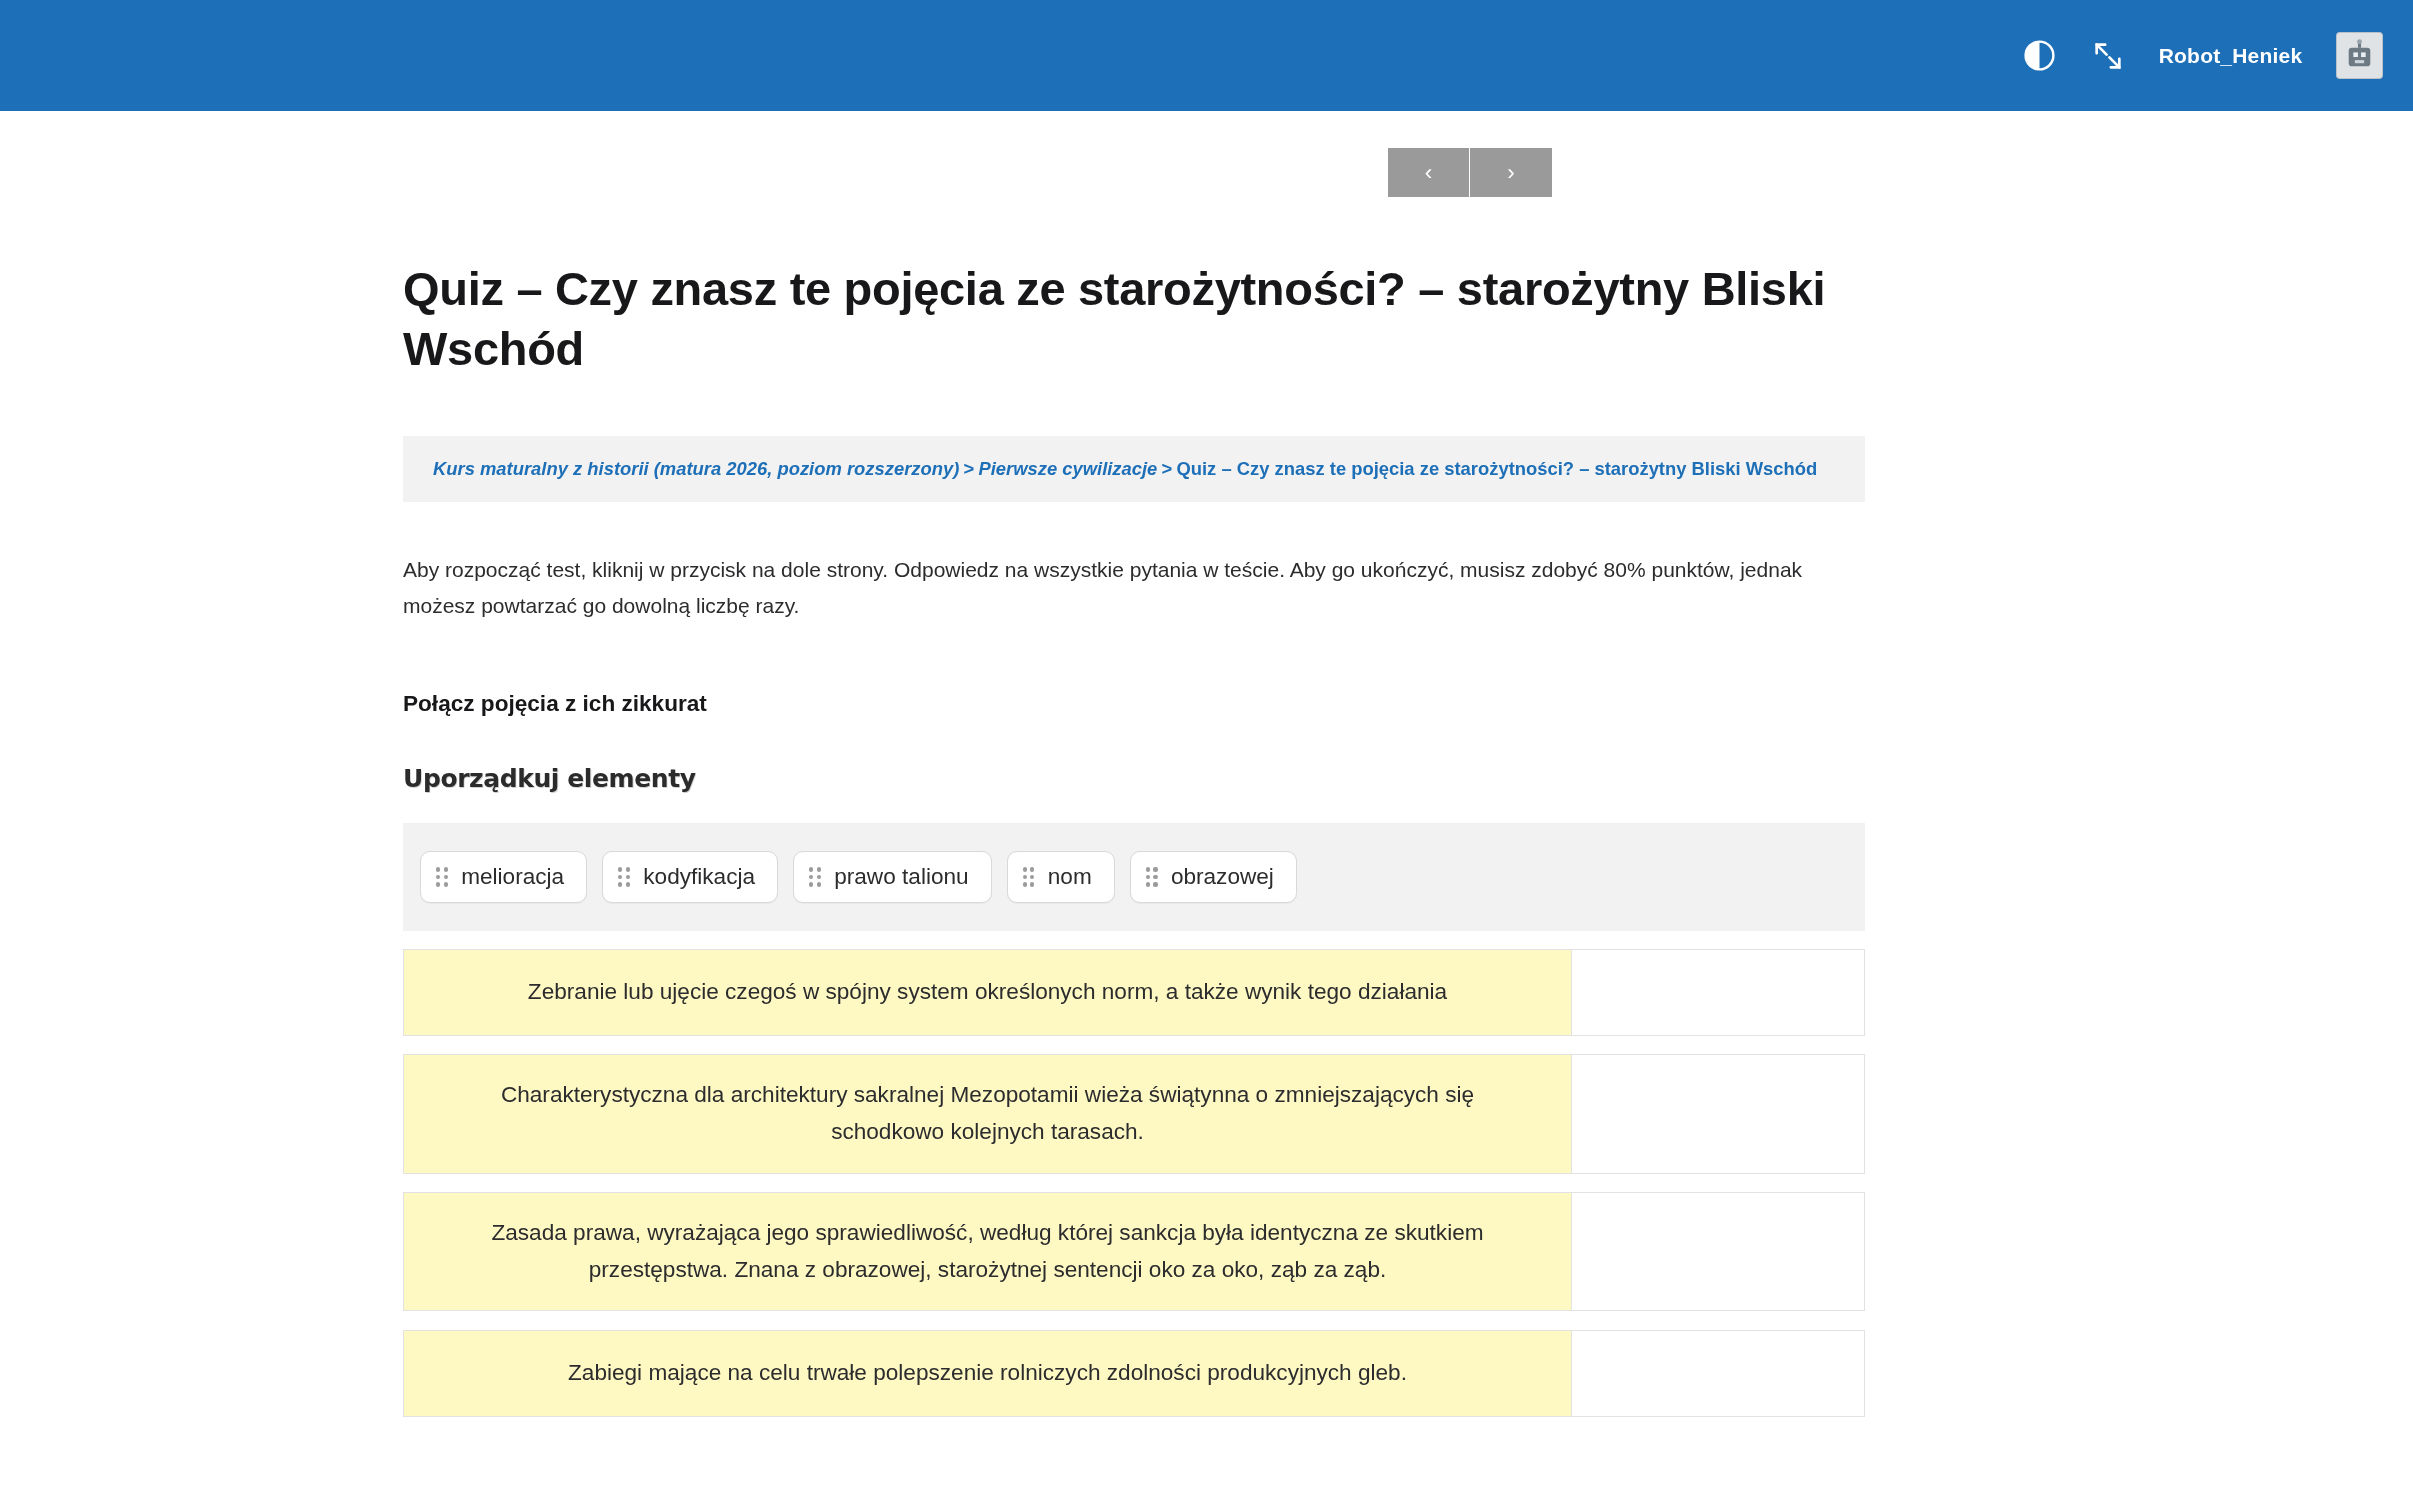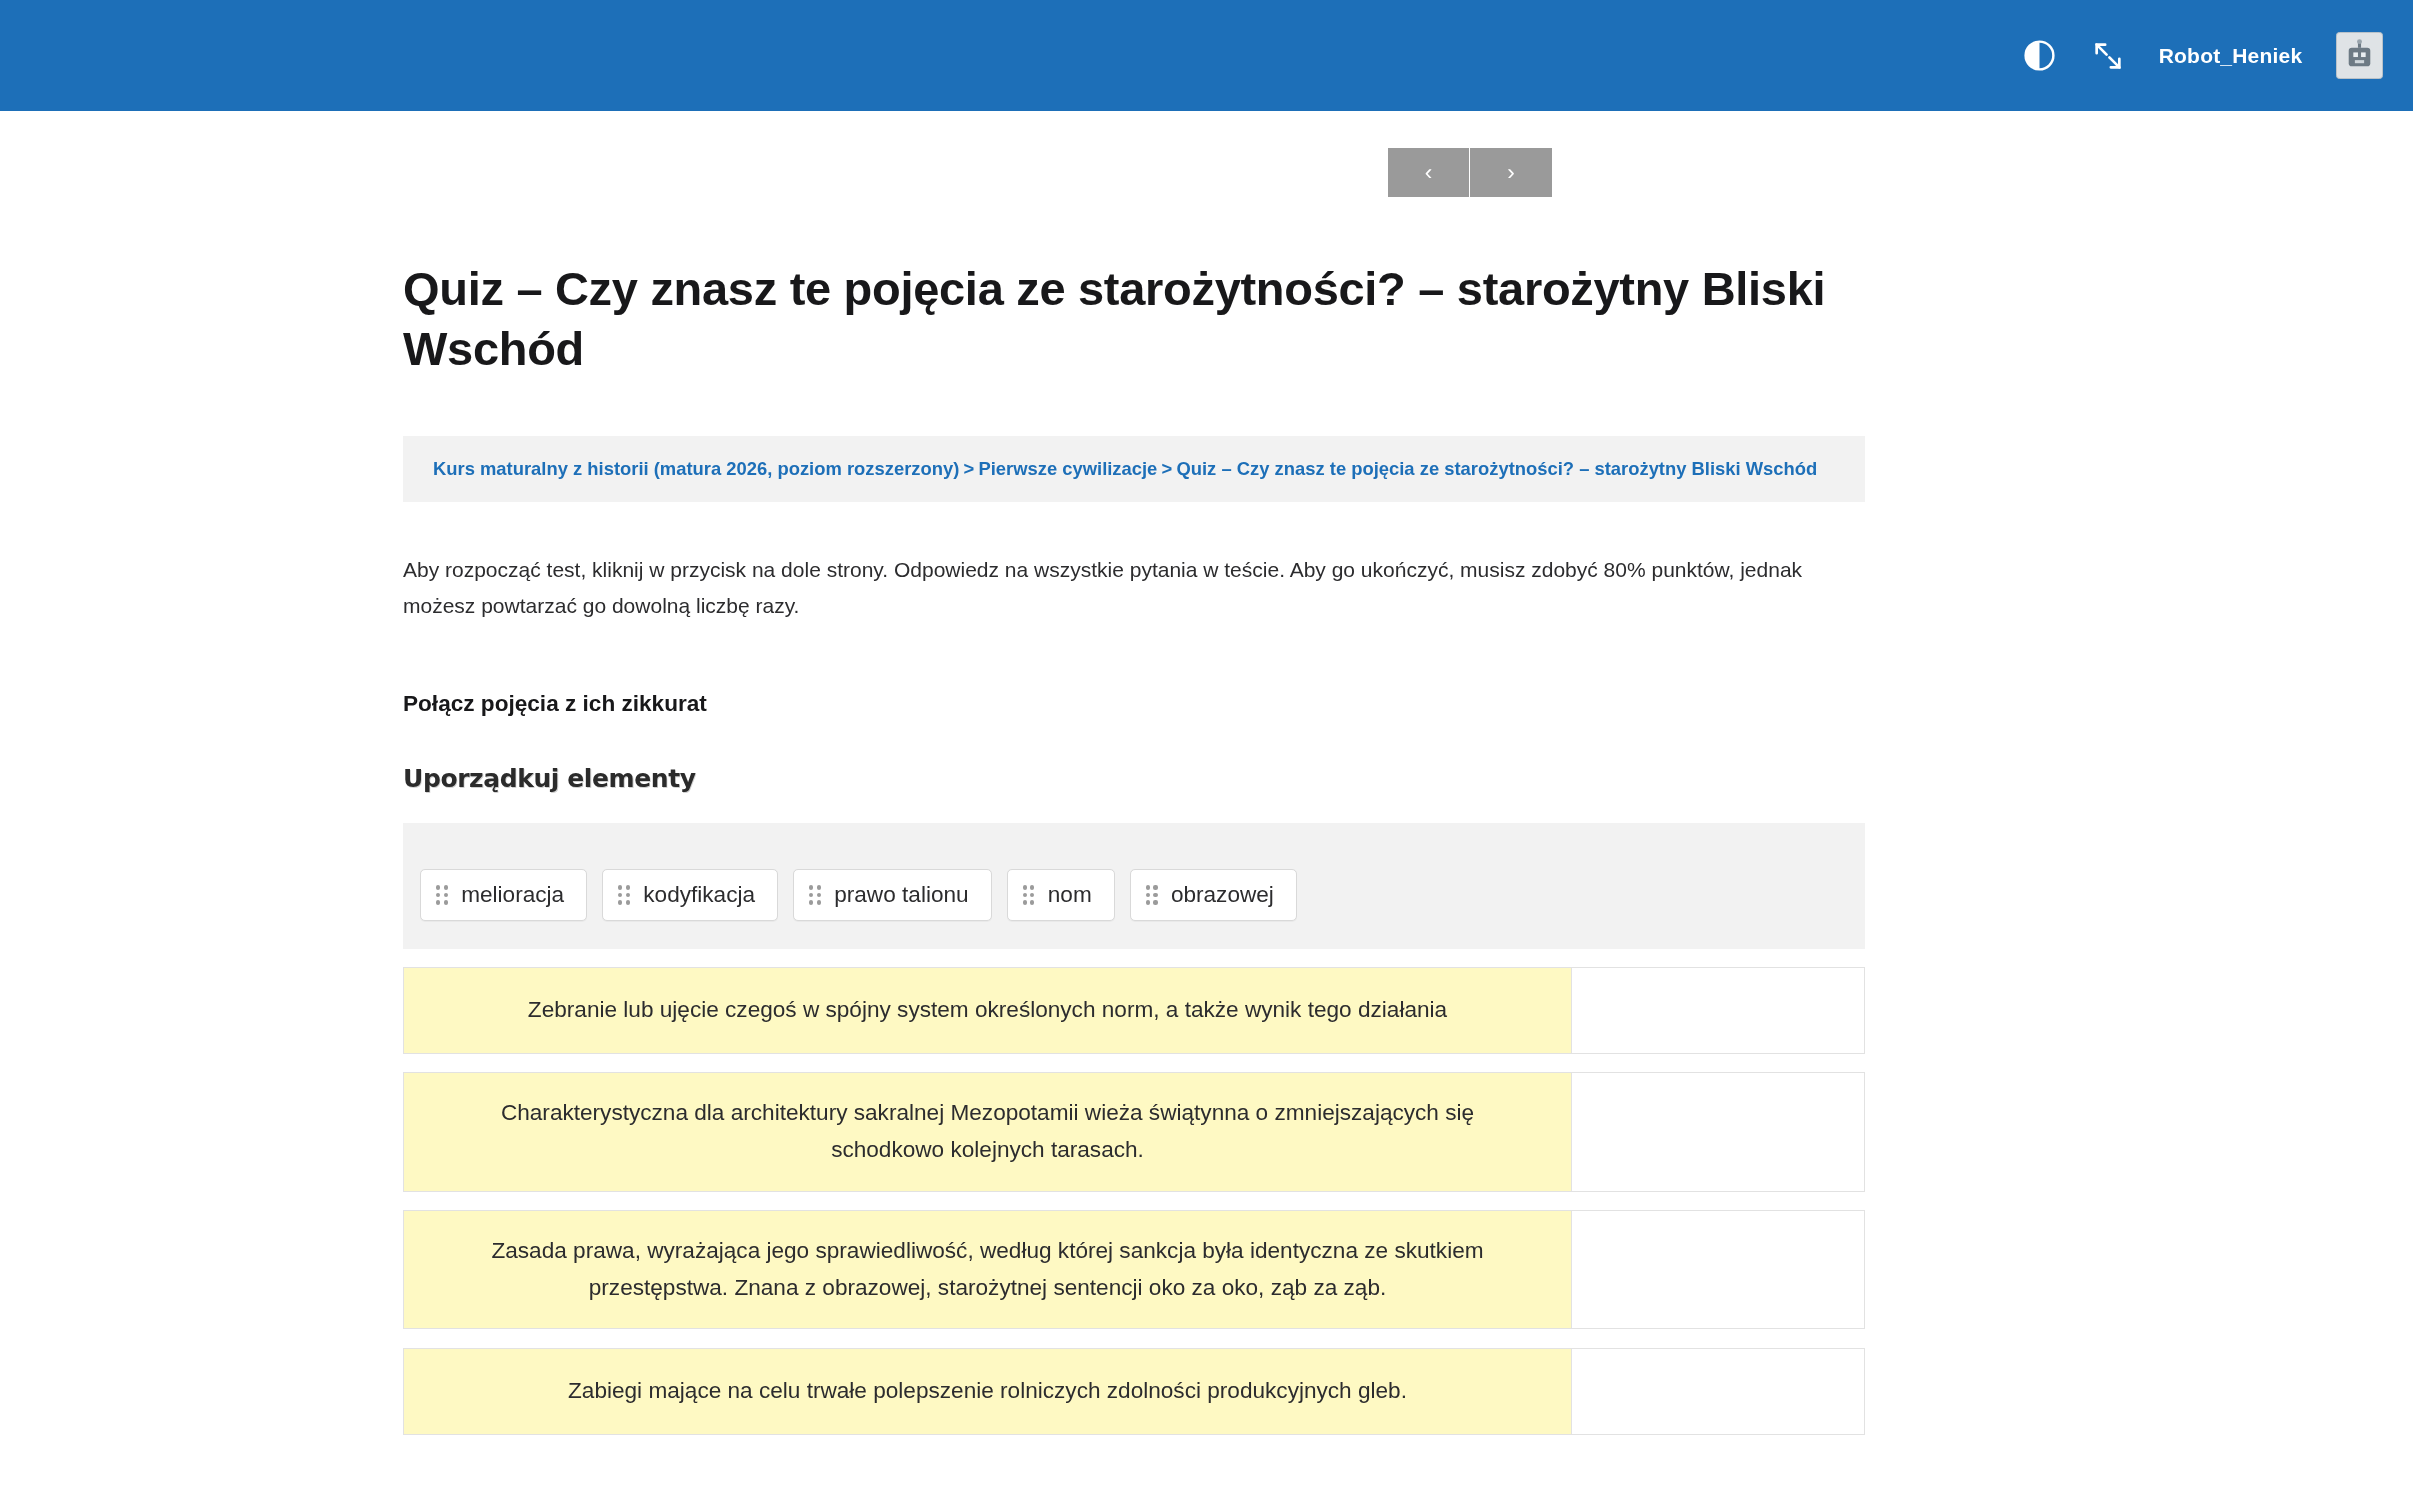--- a/index.html
+++ b/index.html
@@ -99,20 +99,21 @@
     margin-top: 57px;
     background: #f2f2f2;
     padding: 20px 30px;
     font-size: 18.4px;
     line-height: 1.4;
   }
   .breadcrumb a {
     color: #1d6fb8;
     text-decoration: none;
     font-weight: bold;
+    font-style: italic;
   }
   .breadcrumb .sep {
     color: #1d6fb8;
     font-weight: bold;
     margin: 0 4.2px;
   }
   .breadcrumb .current {
     color: #1d6fb8;
     font-weight: bold;
   }
@@ -146,30 +147,29 @@
     margin-top: 30px;
     background: #f2f2f2;
     padding: 28px 17px;
     display: flex;
     flex-wrap: wrap;
     gap: 15px;
   }
   .drag-item {
     background: #ffffff;
     border: 0.8px solid #d9d9d9;
-    border-radius: 5px;
+    border-radius: 10px;
     padding: 11.7px 22px 11.7px 15px;
     display: flex;
     align-items: center;
     gap: 13.4px;
     font-size: 22.6px;
     color: #2c2c2e;
     cursor: grab;
     box-shadow: 0 0.8px 0.8px rgba(0,0,0,.04);
-    margin-top: 18px;
   }
   .grip {
     display: grid;
     grid-template-columns: repeat(2, 4.2px);
     grid-template-rows: repeat(3, 4.2px);
     gap: 3.4px;
   }
   .grip i {
     width: 4.2px;
     height: 4.2px;

